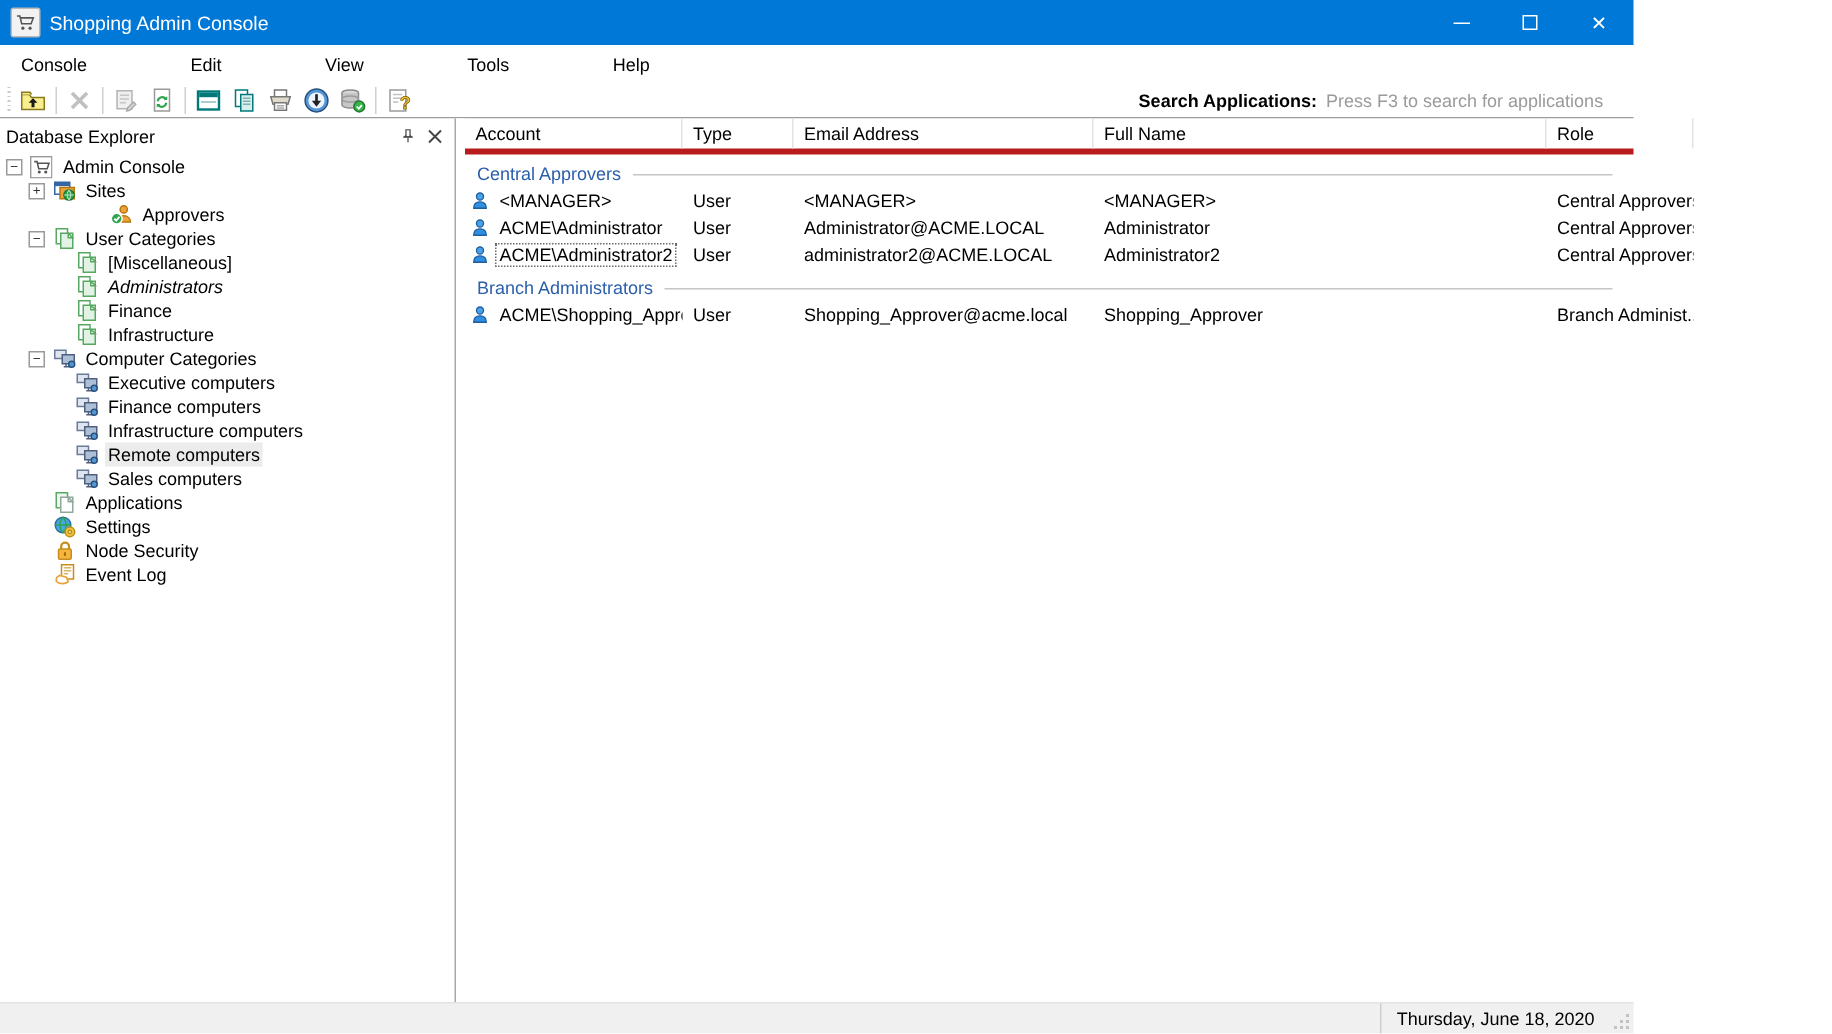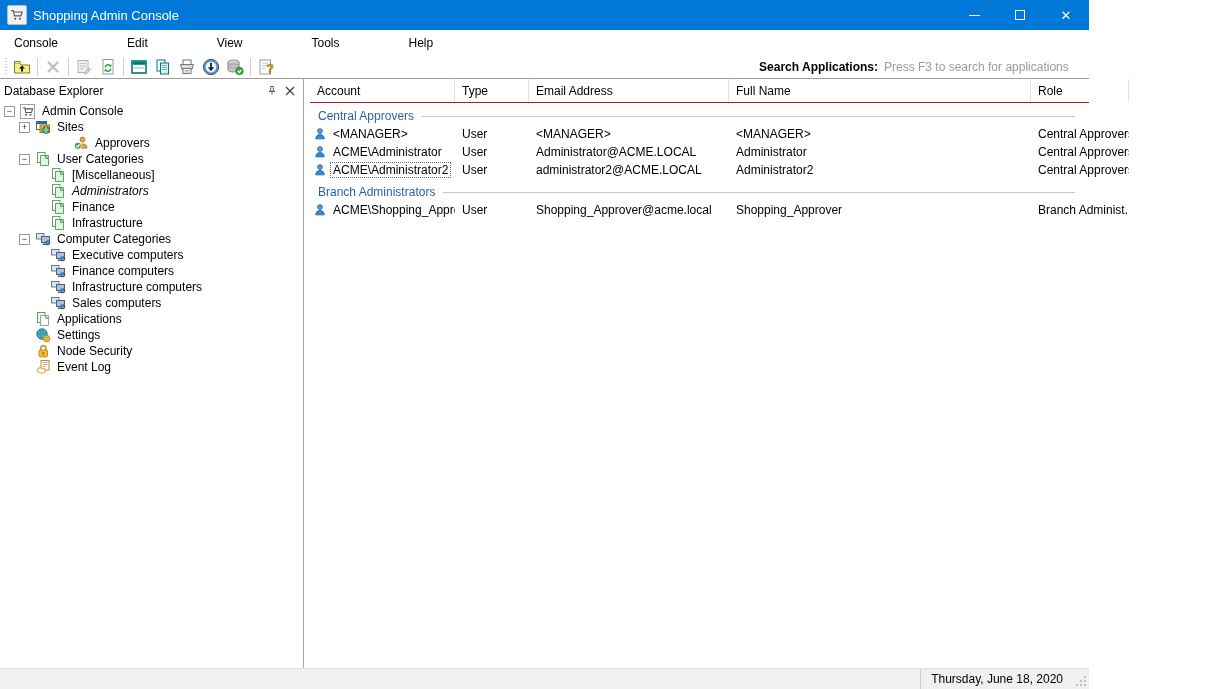--- a/index.html
+++ b/index.html
@@ -44,21 +44,21 @@
   .expander-slot { width:15px; flex:none; }
   .tree-ico { width:17px; height:16px; flex:none; display:flex; align-items:center; justify-content:center; margin-right:4px; }
   .tree-label { padding:1px 2px; }
   .tree-row.selected .tree-label { background:#ececec; }
 
   .splitter { width:6px; flex:none; background:#fff; }
 
   
   .content { flex:1; min-width:0; display:flex; flex-direction:column; }
   .grid-row { display:grid; grid-template-columns:145px 74px 200px 302px 98px 1fr; }
-  .thead { height:24px; border-bottom:1px solid #b91c1c; flex:none; }
+  .thead { height:24px; border-bottom:4px solid #b91c1c; flex:none; }
   .th { display:flex; align-items:center; padding-left:7px; border-right:1px solid #e3e3e3; }
   .th.empty { border-right:none; }
   .tgroup { height:22px; display:flex; align-items:center; padding:4px 14px 0 8px; color:#2b5fab; }
   .tgroup .gline { flex:1; border-top:1px solid #c6c6c6; margin-left:8px; }
   .trow { height:18px; }
   .td { display:flex; align-items:center; padding-left:7px; overflow:hidden; white-space:nowrap; }
   .td.account { padding-left:2px; }
   .td .row-ico { width:15px; height:15px; flex:none; margin-right:3px; display:flex; align-items:center; justify-content:center; }
   .acct-text { padding:0 2px; border:1px dotted transparent; }
   .trow.focused .acct-text { border-color:#6a6a6a; }
@@ -369,20 +369,32 @@
             <span class="tree-ico">
               <svg width="16" height="16" viewBox="0 0 16 16">
                 <rect x="1.5" y="2.5" width="7.5" height="5.5" fill="#dfe5ef" stroke="#6b7a99"></rect>
                 <rect x="6.5" y="5.5" width="8" height="6" fill="#aebfd8" stroke="#4d6080"></rect>
                 <path d="M9 11.5v1.5M7.5 13.5h5" stroke="#4d6080"></path>
                 <circle cx="12.8" cy="11.8" r="2" fill="#5596d8" stroke="#28527a"></circle>
               </svg>
             </span>
             <span class="tree-label">Infrastructure computers</span>
           </div>
+          <div class="tree-row selected" style="padding-left: 34px;">
+            <span class="expander-slot"></span>
+            <span class="tree-ico">
+              <svg width="16" height="16" viewBox="0 0 16 16">
+                <rect x="1.5" y="2.5" width="7.5" height="5.5" fill="#dfe5ef" stroke="#6b7a99"></rect>
+                <rect x="6.5" y="5.5" width="8" height="6" fill="#aebfd8" stroke="#4d6080"></rect>
+                <path d="M9 11.5v1.5M7.5 13.5h5" stroke="#4d6080"></path>
+                <circle cx="12.8" cy="11.8" r="2" fill="#5596d8" stroke="#28527a"></circle>
+              </svg>
+            </span>
+            <span class="tree-label">Remote computers</span>
+          </div>
           <div class="tree-row" style="padding-left: 34px;">
             <span class="expander-slot"></span>
             <span class="tree-ico">
               <svg width="16" height="16" viewBox="0 0 16 16">
                 <rect x="1.5" y="2.5" width="7.5" height="5.5" fill="#dfe5ef" stroke="#6b7a99"></rect>
                 <rect x="6.5" y="5.5" width="8" height="6" fill="#aebfd8" stroke="#4d6080"></rect>
                 <path d="M9 11.5v1.5M7.5 13.5h5" stroke="#4d6080"></path>
                 <circle cx="12.8" cy="11.8" r="2" fill="#5596d8" stroke="#28527a"></circle>
               </svg>
             </span>

